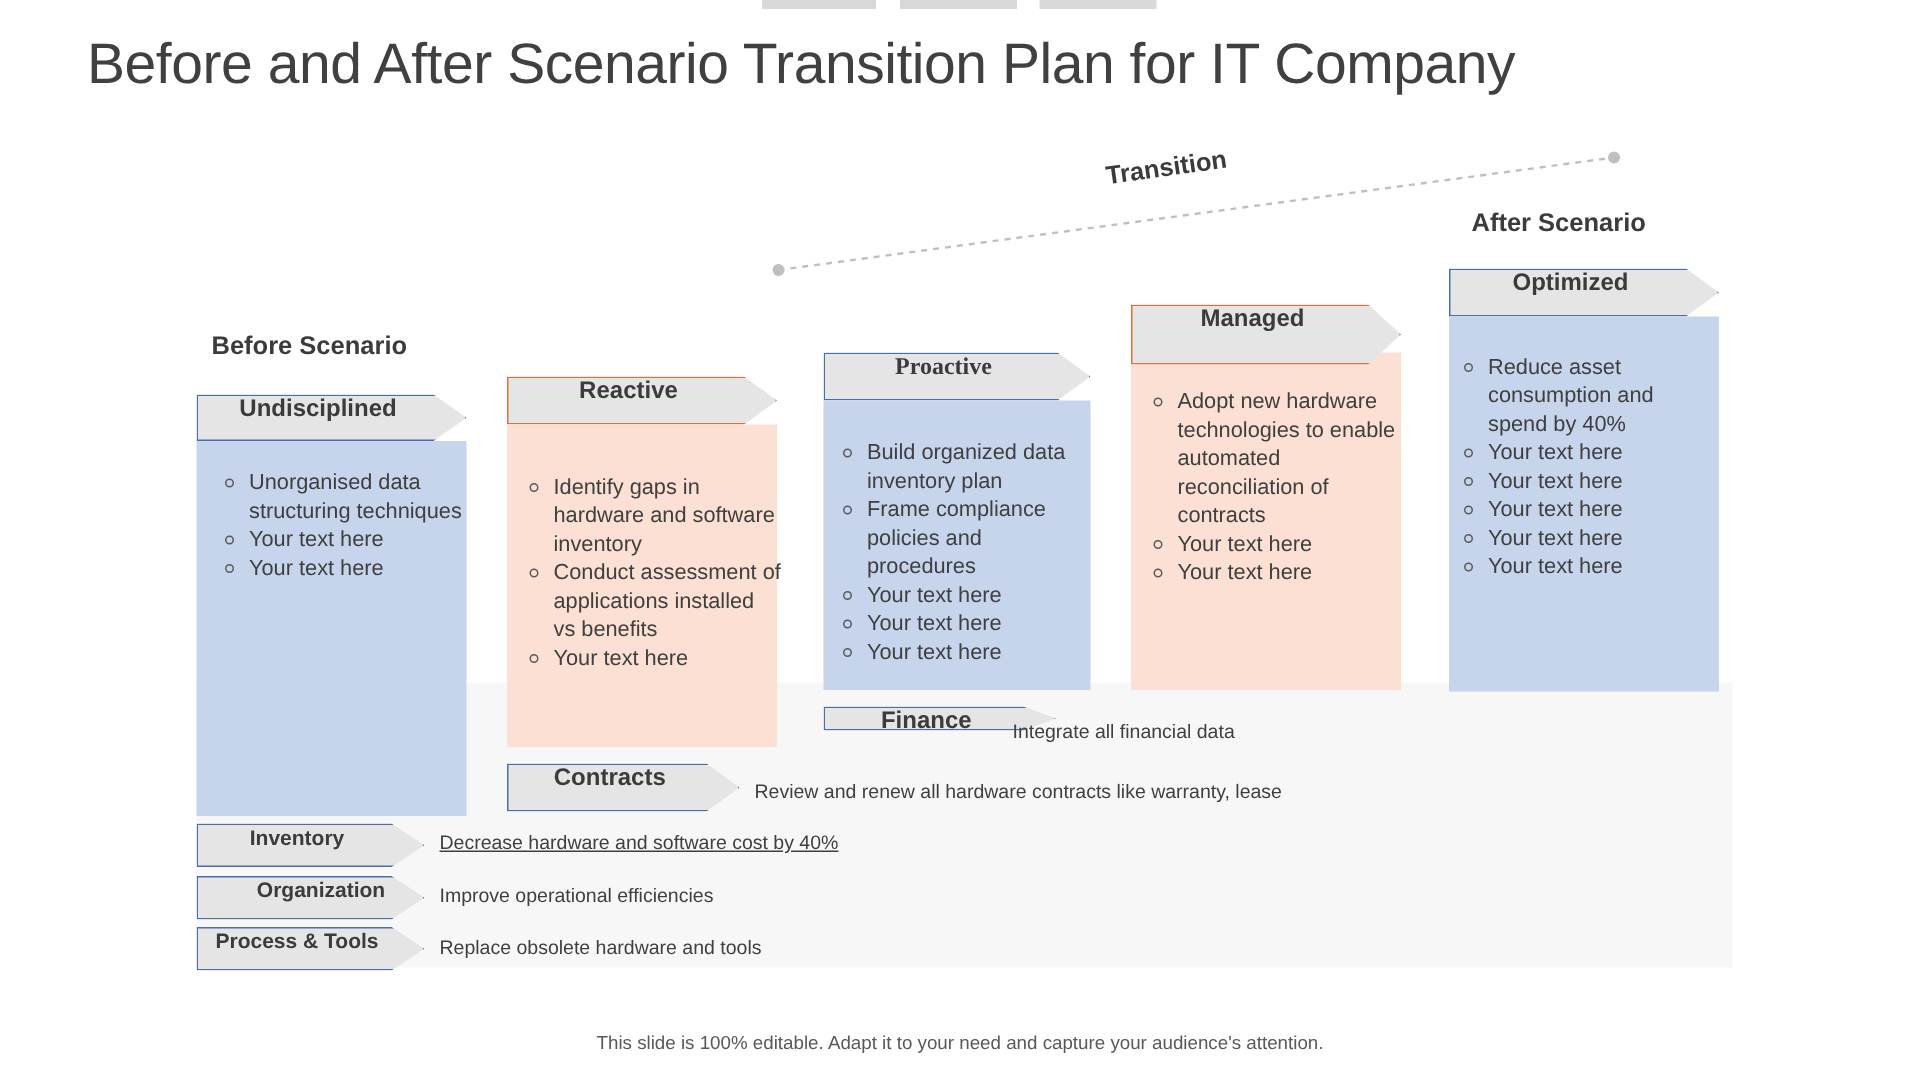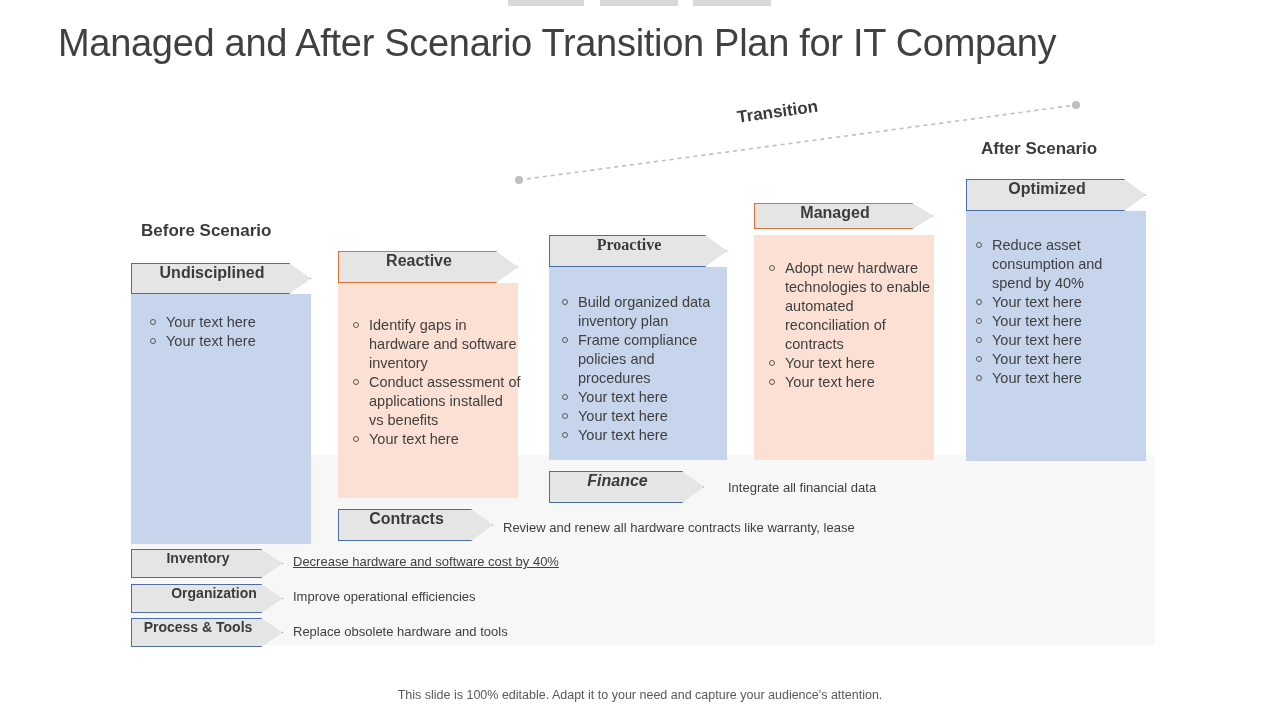--- a/index.html
+++ b/index.html
@@ -158,39 +158,40 @@
 </style>
 </head>
 <body>
 
 <div class="slide">
 
   <div class="topbar b1"></div>
   <div class="topbar b2"></div>
   <div class="topbar b3"></div>
 
-  <div class="page-title">Managed and After Scenario Transition Plan for IT Company</div>
+  <div class="page-title">Before and After Scenario Transition Plan for IT Company</div>
 
   <div class="grey-panel"></div>
 
   <svg class="dotline" viewBox="0 0 565 85" width="565" height="85">
     <line x1="4" y1="80" x2="561" y2="5" stroke="#bfbfbf" stroke-width="1.6" stroke-dasharray="4,4"></line>
     <circle cx="4" cy="80" r="4" fill="#bfbfbf"></circle>
     <circle cx="561" cy="5" r="4" fill="#bfbfbf"></circle>
   </svg>
 
   <div class="transition-label">Transition</div>
   <div class="section-label" id="before-scenario-label">Before Scenario</div>
   <div class="section-label" id="after-scenario-label">After Scenario</div>
 
   <div class="col-body blue" style="left:131px; top:294px; width:180px; height:250px;"></div>
   <div class="banner" style="left:131px; top:263px; width:180px; height:31px;">
     <span>Undisciplined</span>
   </div>
   <ul class="bullets" style="position:absolute; left:148px; top:313px; width:168px;">
+    <li>Unorganised data structuring techniques</li>
     <li>Your text here</li>
     <li>Your text here</li>
   </ul>
 
   <div class="col-body peach" style="left:338px; top:283px; width:180px; height:215px;"></div>
   <div class="banner peach" style="left:338px; top:251px; width:180px; height:32px;">
     <span>Reactive</span>
   </div>
   <ul class="bullets" style="position:absolute; left:351px; top:316px; width:170px;">
     <li>Identify gaps in hardware and software inventory</li>
@@ -204,21 +205,21 @@
   </div>
   <ul class="bullets" style="position:absolute; left:560px; top:293px; width:166px;">
     <li>Build organized data inventory plan</li>
     <li>Frame compliance policies and procedures</li>
     <li>Your text here</li>
     <li>Your text here</li>
     <li>Your text here</li>
   </ul>
 
   <div class="col-body peach" style="left:754px; top:235px; width:180px; height:225px;"></div>
-  <div class="banner peach" style="left:754px; top:203px; width:180px; height:26px;">
+  <div class="banner peach" style="left:754px; top:203px; width:180px; height:40px;">
     <span>Managed</span>
   </div>
   <ul class="bullets" style="position:absolute; left:767px; top:259px; width:164px;">
     <li>Adopt new hardware technologies to enable automated reconciliation of contracts</li>
     <li>Your text here</li>
     <li>Your text here</li>
   </ul>
 
   <div class="col-body blue" style="left:966px; top:211px; width:180px; height:250px;"></div>
   <div class="banner" style="left:966px; top:179px; width:180px; height:32px;">
@@ -226,24 +227,24 @@
   </div>
   <ul class="bullets" style="position:absolute; left:974px; top:236px; width:170px;">
     <li>Reduce asset consumption and spend by 40%</li>
     <li>Your text here</li>
     <li>Your text here</li>
     <li>Your text here</li>
     <li>Your text here</li>
     <li>Your text here</li>
   </ul>
 
-  <div class="banner" style="left:549px; top:471px; width:155px; height:32px;font-style:italic;">
+  <div class="banner" style="left:549px; top:471px; width:155px; height:16px;">
     <span>Finance</span>
   </div>
-  <div class="side-note" style="left:728px; top:480px;">Integrate all financial data</div>
+  <div class="side-note" style="left:675px; top:480px;">Integrate all financial data</div>
 
   <div class="banner" style="left:338px; top:509px; width:155px; height:32px;">
     <span>Contracts</span>
   </div>
   <div class="side-note" style="left:503px; top:520px;">Review and renew all hardware contracts like warranty, lease</div>
 
   <div class="banner small" style="left:131px; top:549px; width:152px; height:29px;">
     <span>Inventory</span>
   </div>
   <div class="side-note" style="left:293px; top:554px;text-decoration:underline;">Decrease hardware and software cost by 40%</div>

